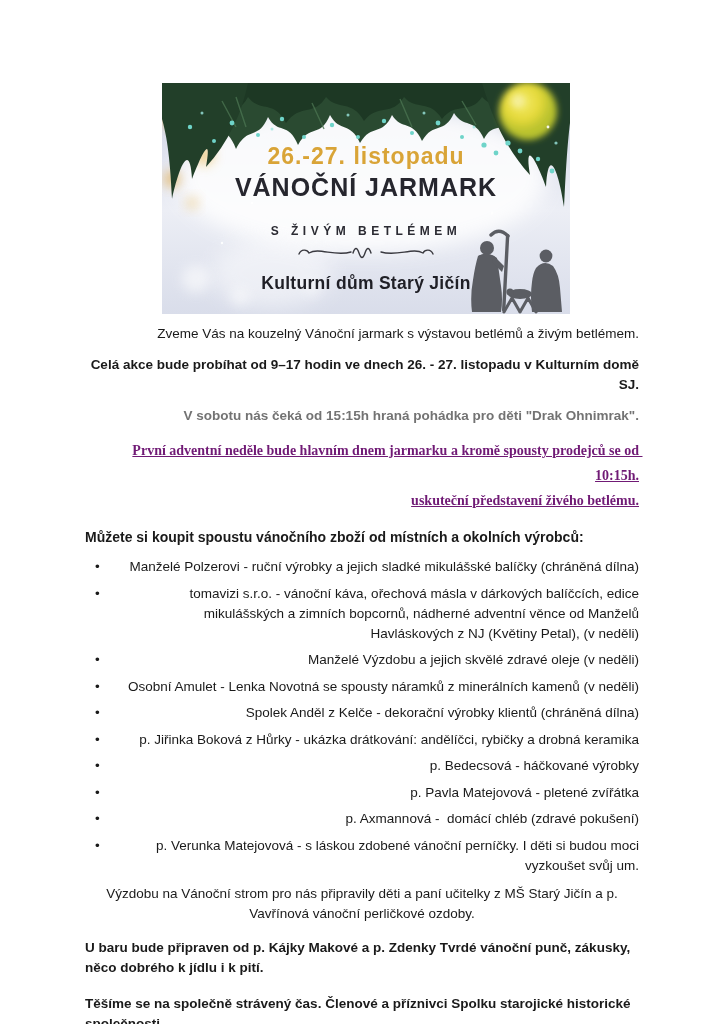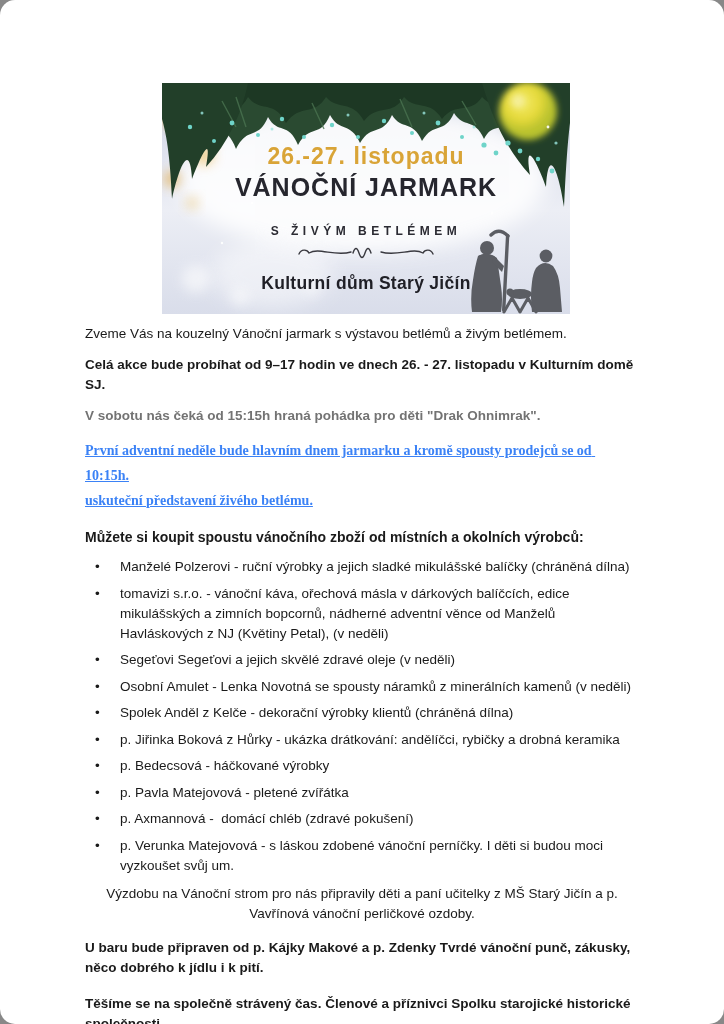--- a/index.html
+++ b/index.html
@@ -5,21 +5,20 @@
   * { margin:0; padding:0; box-sizing:border-box; }
   html,body { background:#888; }
   .page {
     position:relative;
     width:724px; height:1024px;
     margin:0 auto;
     background:#ffffff;
     font-family:"Liberation Sans", sans-serif;
     color:#1a1a1a;
     overflow:hidden;
-    border-radius:15px;
   }
 
   
   .banner {
     position:absolute; left:162px; top:83px;
     width:408px; height:231px;
     background:linear-gradient(180deg,#c8cddd 0%,#dfe2ee 30%,#eceef5 55%,#d9ddea 100%);
     overflow:hidden;
   }
   .banner svg.art { position:absolute; left:0; top:0; width:100%; height:100%; }
@@ -42,34 +41,34 @@
   .banner-venue {
     position:absolute; left:0; top:190px; width:100%;
     text-align:center; font-size:17.5px; font-weight:600;
     color:#1f1f26; letter-spacing:.3px;
   }
   .nativity { position:absolute; left:298px; top:143px; width:110px; height:88px; }
 
   
   .content { position:absolute; left:85px; top:322px; width:554px; }
   .content p, .content li { white-space:pre-wrap; }
-  .ctr { text-align:left; }
+  .ctr { text-align:right; }
   .t   { font-size:13.5px; line-height:20px; }
   .b   { font-weight:700; }
   .welcome   { margin-top:2px; }
   .schedule  { margin-top:11px; }
   .saturday  { margin-top:11px; color:#737373; }
   .sunday {
     margin-top:12px;
     font-family:"Liberation Serif", serif;
     font-weight:700; font-size:14px; line-height:25px;
-    color:#3b82f6; text-decoration:underline;
+    color:#701a75; text-decoration:underline;
   }
   .vendors-heading { margin-top:14px; font-size:14px; }
-  ul.vendors { margin-top:10px; list-style:none; }
+  ul.vendors { margin-top:10px; list-style:none;text-align:right; }
   ul.vendors li {
     position:relative; padding-left:35px;
     font-size:13.5px; line-height:20px; margin-bottom:6.5px;
   }
   ul.vendors li::before {
     content:"\2022";
     position:absolute; left:10px; top:0;
     font-size:13.5px; color:#1a1a1a;
   }
   .decorations { margin-top:8px;text-align:center; }
@@ -200,21 +199,21 @@
     <p class="t ctr welcome">Zveme Vás na kouzelný Vánoční jarmark s výstavou betlémů a živým betlémem.</p>
     <p class="t ctr b schedule">Celá akce bude probíhat od 9–17 hodin ve dnech 26. - 27. listopadu v Kulturním domě SJ.</p>
     <p class="t ctr b saturday">V sobotu nás čeká od 15:15h hraná pohádka pro děti "Drak Ohnimrak".</p>
     <p class="ctr sunday"><span>První adventní neděle bude hlavním dnem jarmarku a kromě spousty prodejců se od 10:15h.</span><br><span>uskuteční představení živého betlému.</span></p>
 
     <p class="t b vendors-heading">Můžete si koupit spoustu vánočního zboží od místních a okolních výrobců:</p>
 
     <ul class="vendors">
       <li>Manželé Polzerovi - ruční výrobky a jejich sladké mikulášské balíčky (chráněná dílna)</li>
       <li>tomavizi s.r.o. - vánoční káva, ořechová másla v dárkových balíčcích, edice mikulášských a zimních bopcornů, nádherné adventní věnce od Manželů Havláskových z NJ (Květiny Petal), (v neděli)</li>
-      <li>Segeťovi Segeťovi a jejich skvělé zdravé oleje (v neděli)</li>
+      <li>Manželé Výzdobu a jejich skvělé zdravé oleje (v neděli)</li>
       <li>Osobní Amulet - Lenka Novotná se spousty náramků z minerálních kamenů (v neděli)</li>
       <li>Spolek Anděl z Kelče - dekorační výrobky klientů (chráněná dílna)</li>
       <li>p. Jiřinka Boková z Hůrky - ukázka drátkování: andělíčci, rybičky a drobná keramika</li>
       <li>p. Bedecsová - háčkované výrobky</li>
       <li>p. Pavla Matejovová - pletené zvířátka</li>
       <li>p. Axmannová -  domácí chléb (zdravé pokušení)</li>
       <li>p. Verunka Matejovová - s láskou zdobené vánoční perníčky. I děti si budou moci vyzkoušet svůj um.</li>
     </ul>
 
     <p class="t decorations">Výzdobu na Vánoční strom pro nás připravily děti a paní učitelky z MŠ Starý Jičín a p. Vavřínová vánoční perličkové ozdoby.</p>

